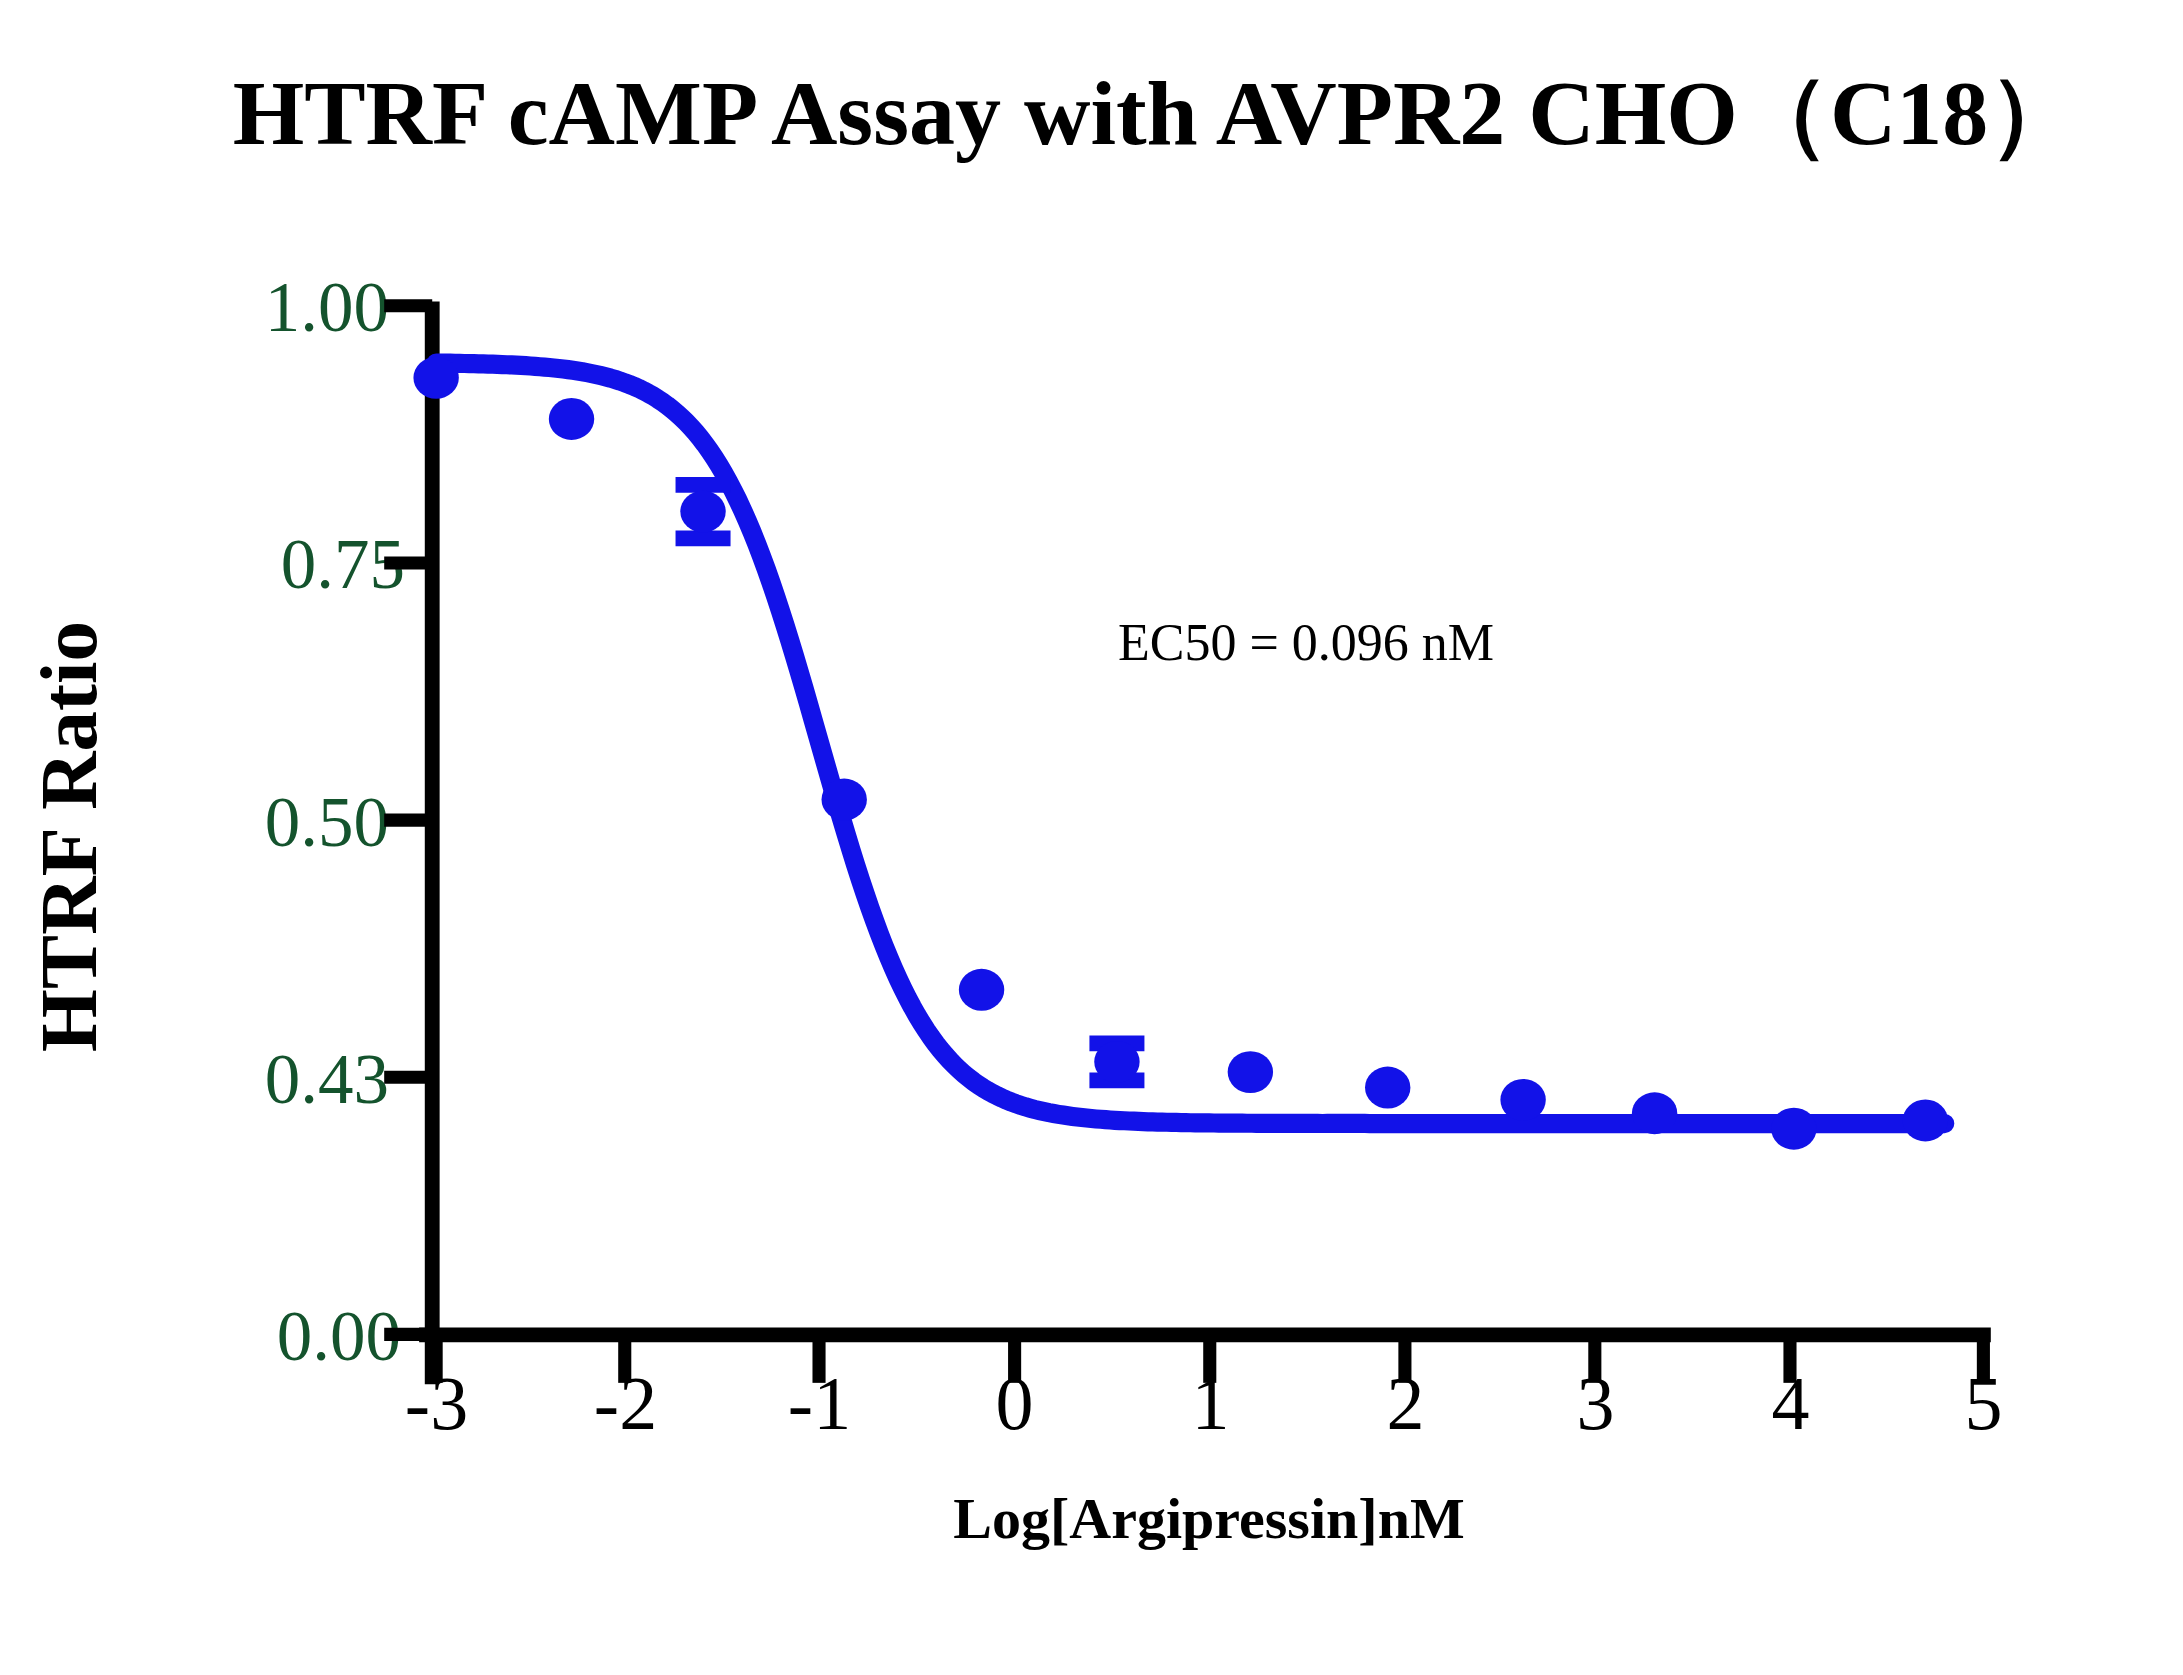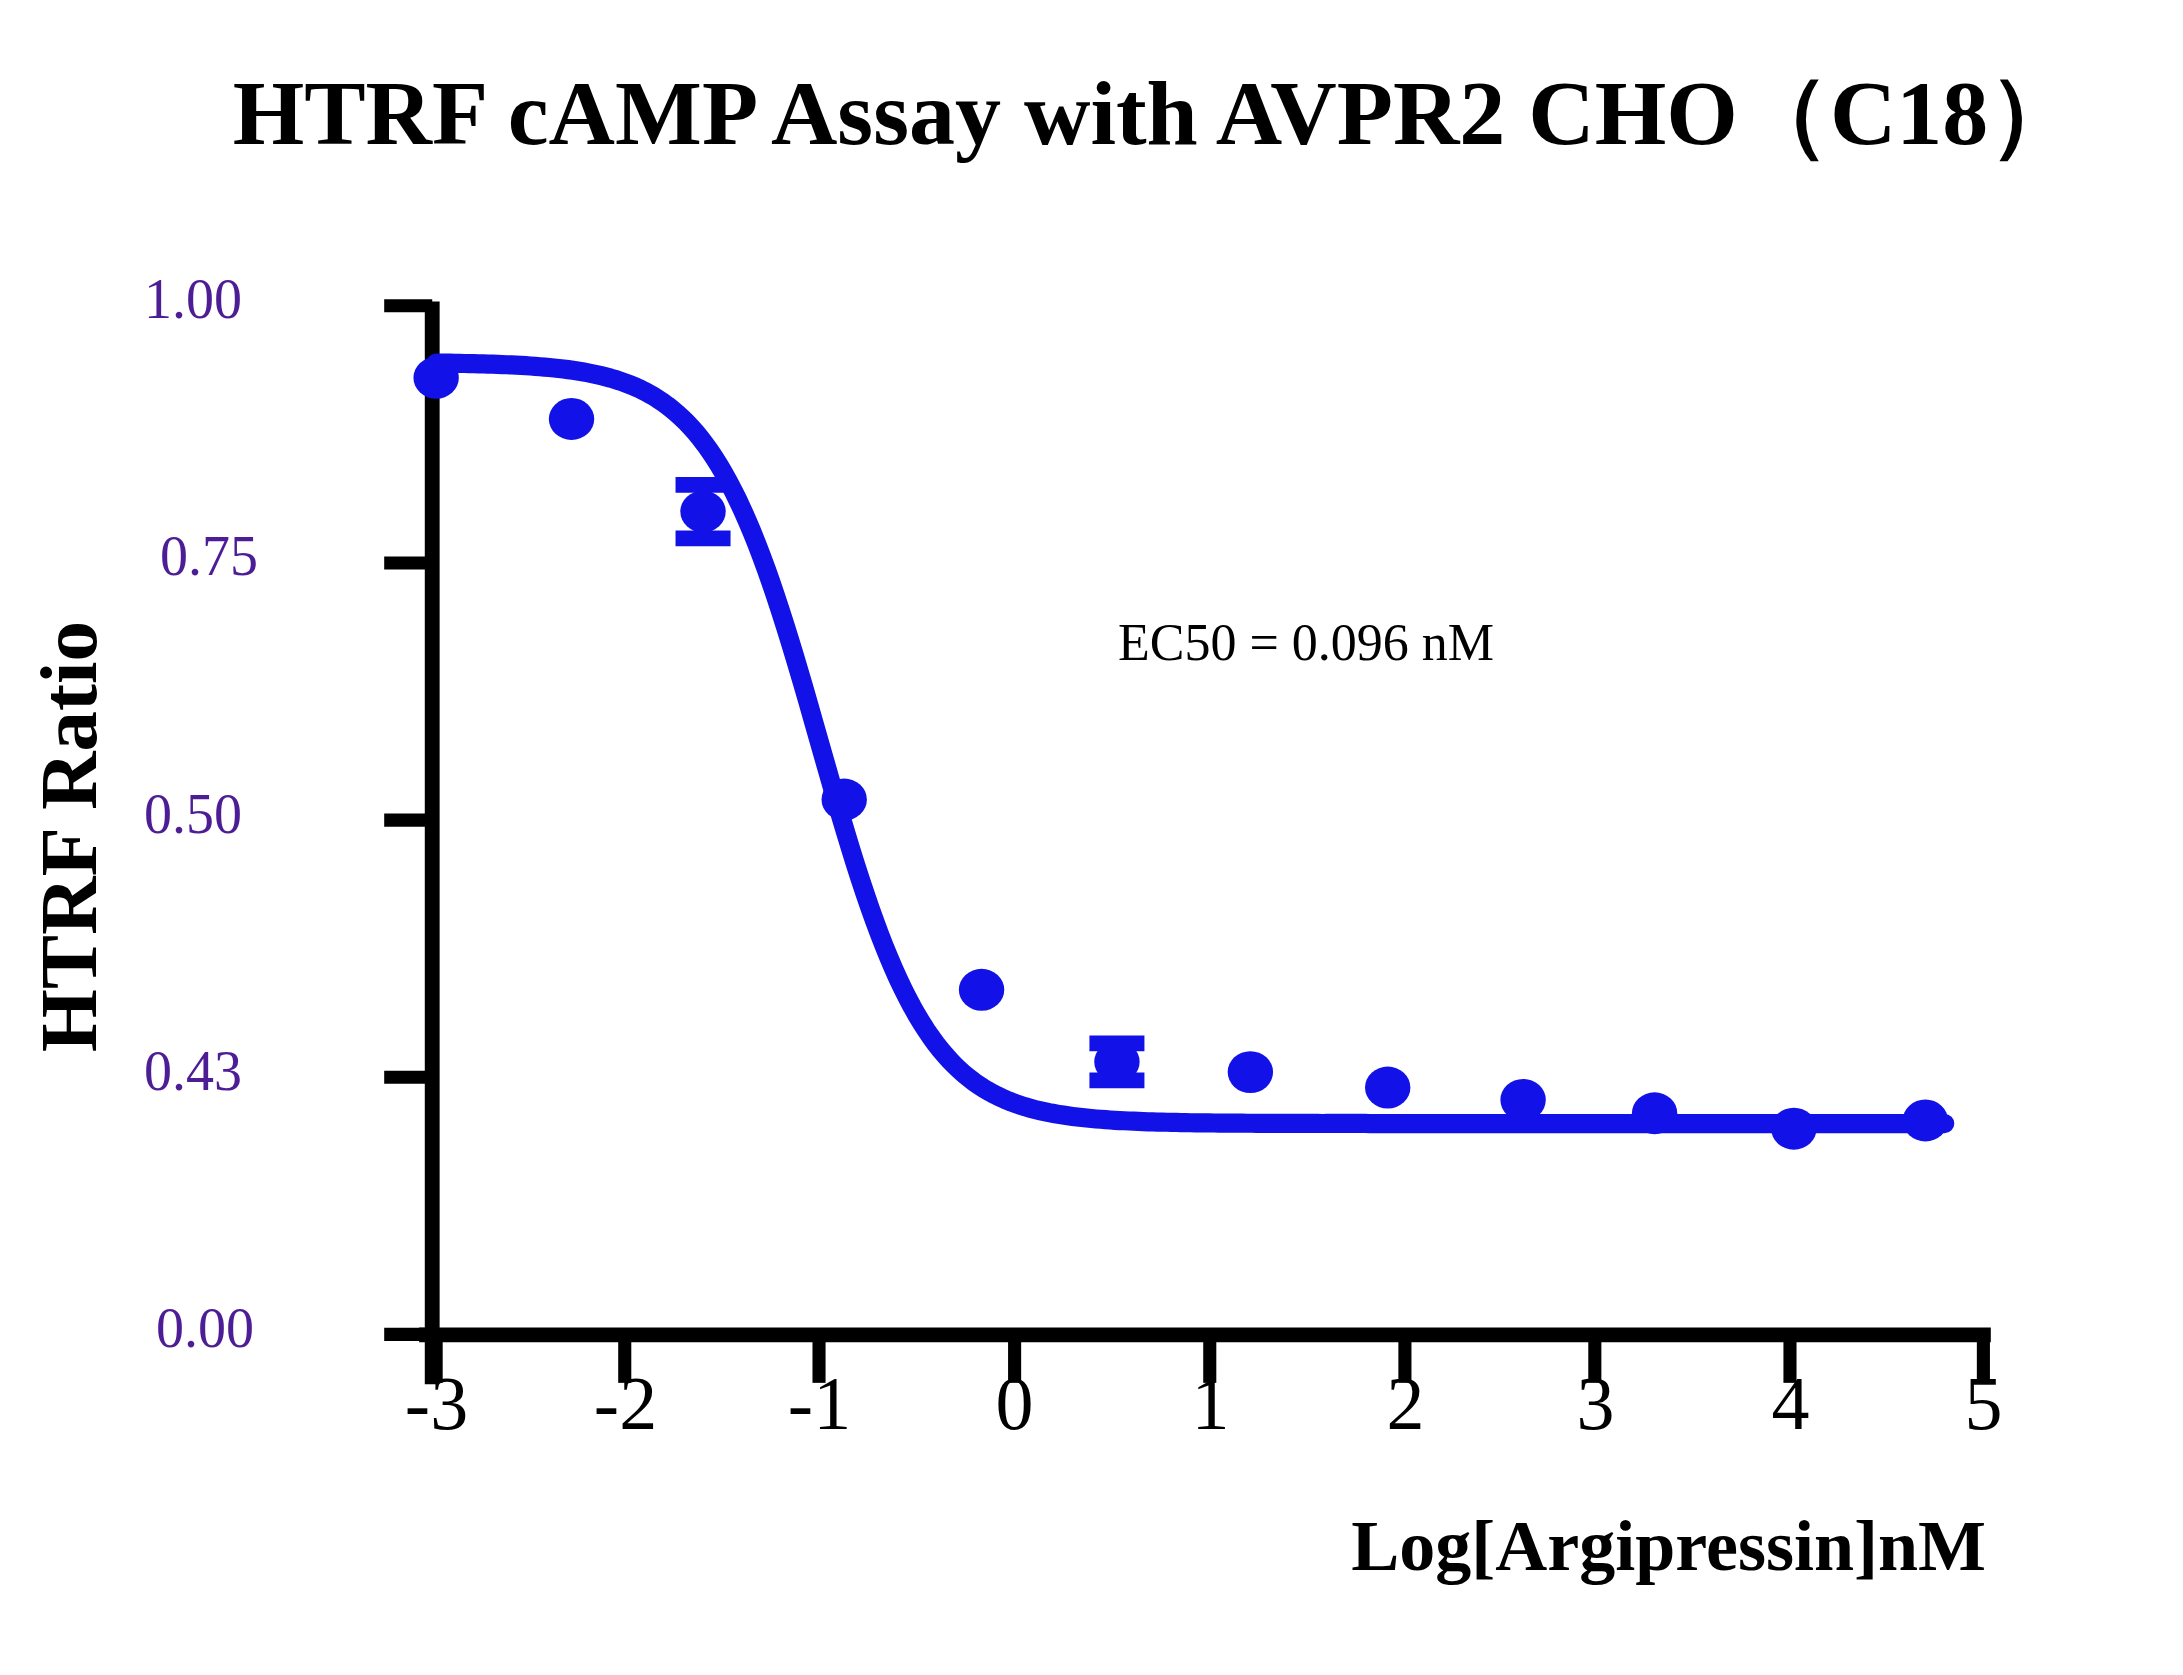--- a/index.html
+++ b/index.html
@@ -17,33 +17,33 @@
     position:absolute;
     left:-236px; top:790px;
     width:611px; text-align:center;
     transform:rotate(-90deg); transform-origin:50% 50%;
     font-weight:bold; font-size:81px; color:#000;
     font-family:"Liberation Serif",serif; white-space:nowrap;
   }
 
   #x-axis-title{
     position:absolute; left:432px; top:1485px; width:1554px;
-    text-align:right; font-weight:bold; font-size:72px; color:#000;
-    font-family:"Liberation Serif",serif; white-space:nowrap;margin-top:20px;
+    text-align:center; font-weight:bold; font-size:58px; color:#000;
+    font-family:"Liberation Serif",serif; white-space:nowrap;
   }
 
   #ec50-note{
     position:absolute; left:1118px; top:613px;
     font-size:52px; color:#000; font-weight:normal;
     font-family:"Liberation Serif",serif; white-space:nowrap;
   }
 
   .ytick-label{
     position:absolute; right:2313px; 
-    font-size:56px; color:#4c1d95; 
+    font-size:71px; color:#14532d; text-align:right;
     font-family:"Liberation Serif",serif; white-space:nowrap;
   }
   .xtick-label{
     position:absolute; font-size:76px; color:#000; text-align:center;
     font-family:"Liberation Serif",serif; white-space:nowrap;
   }
   #plot-svg{position:absolute; left:0; top:0;}
 </style>
 </head>
 <body>

